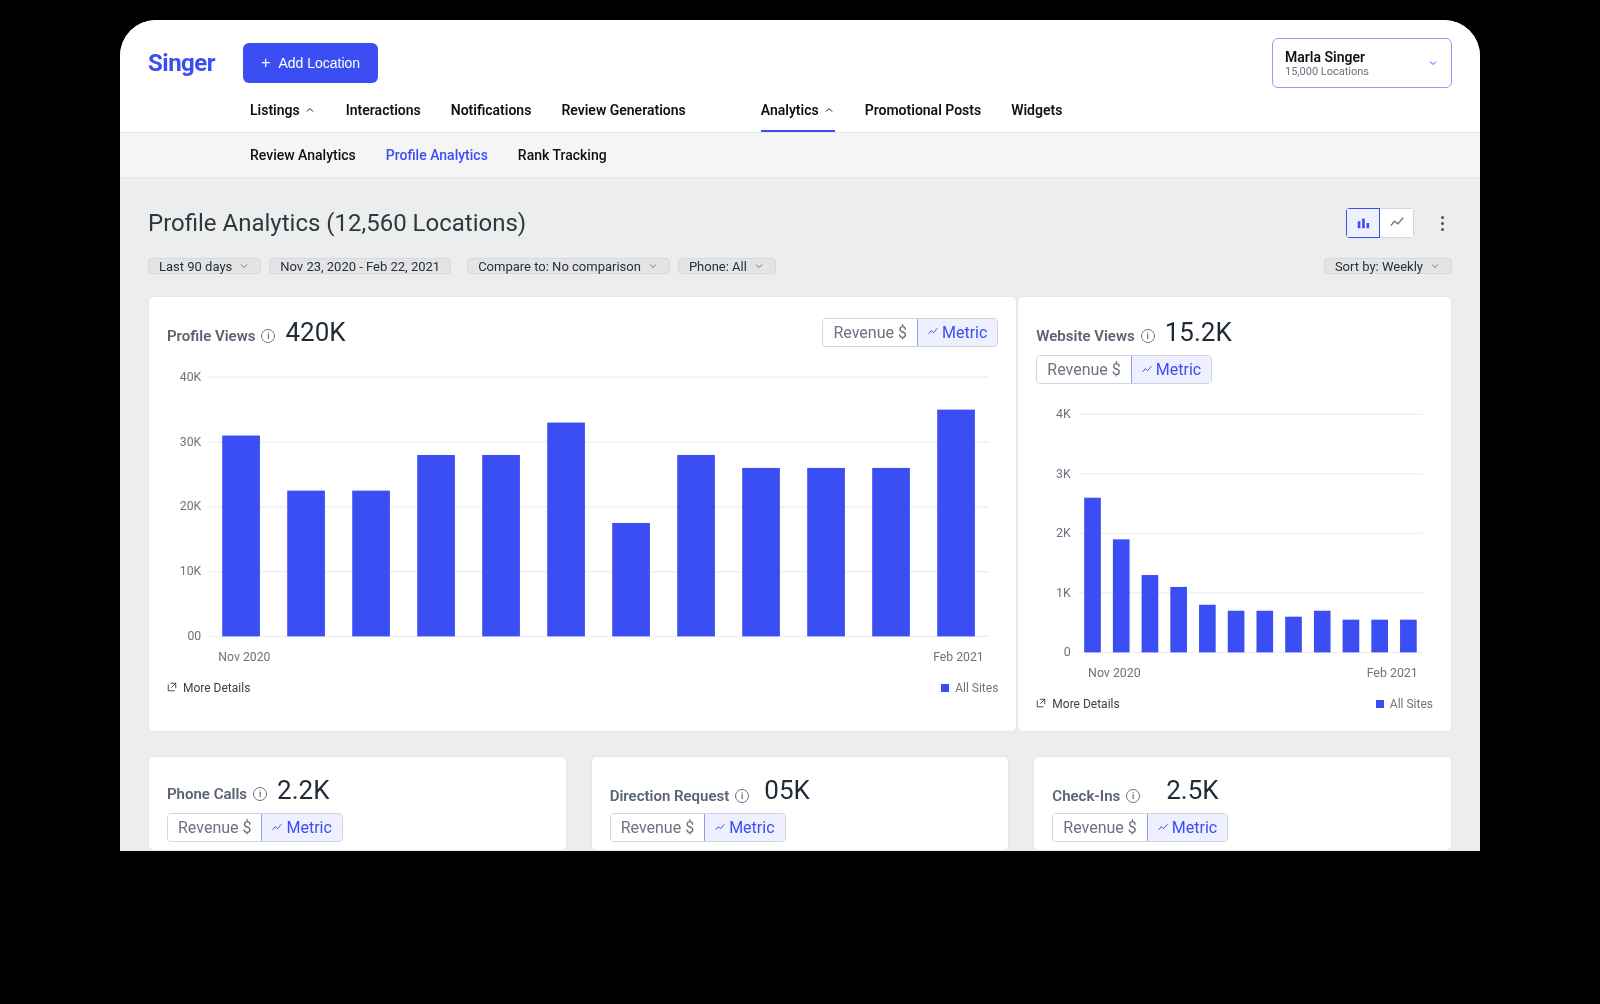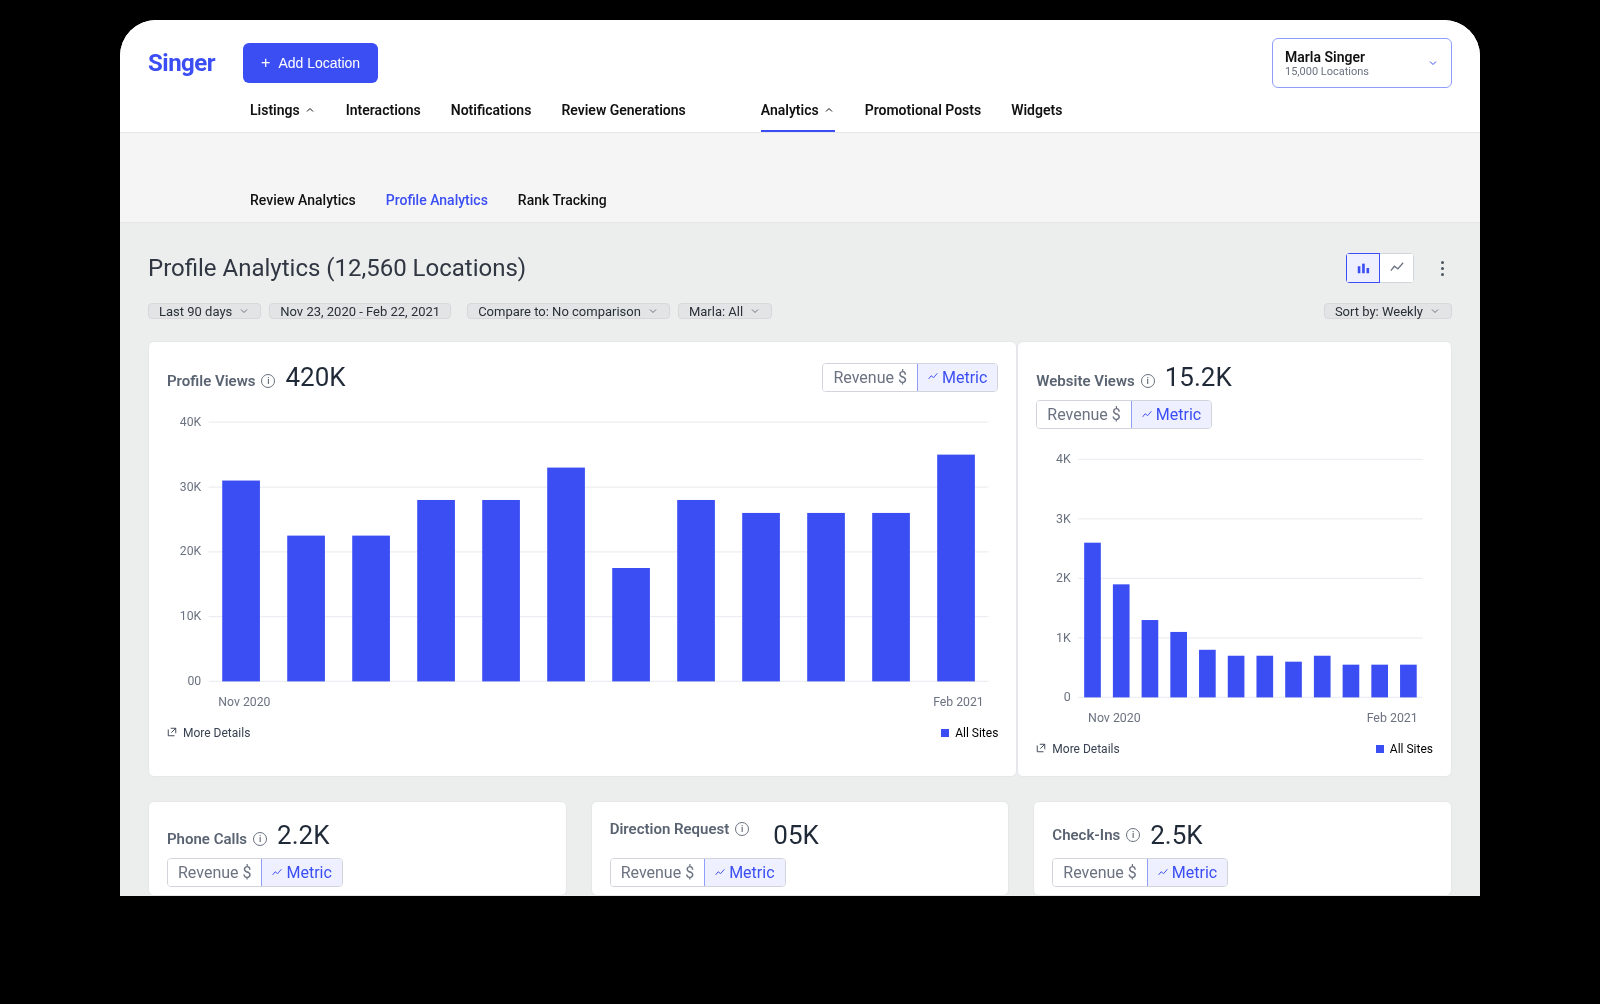--- a/index.html
+++ b/index.html
@@ -14,21 +14,21 @@
   .plus { font-size: 16px; line-height: 1; }
   .spacer { flex: 1; }
   .user-select { width: 180px; height: 50px; border: 1px solid #8f9ef9; border-radius: 6px; display: flex; align-items: center; justify-content: space-between; padding: 6px 12px; cursor:pointer; }
   .user-select .uname { font-size: 14px; font-weight: 600; color:#111; }
   .user-select .usub { font-size: 11px; color: #6b7280; }
   .navrow { display: flex; align-items: center; gap: 30px; padding: 14px 28px 0 130px; background:#fff; }
   .navitem { font-size: 14px; font-weight: 600; color: #111; display:inline-flex; align-items:center; gap:4px; cursor:pointer; padding-bottom: 12px; border-bottom: 2px solid transparent; }
   .navitem.active { color:#111; border-bottom-color: #3b4ef3; margin-left: 45px; }
   .subnavwrap { background: #f5f5f6; border-top: 1px solid #e5e7eb; border-bottom: 1px solid #e5e7eb; }
   .subnav { display:flex; gap: 30px; padding: 14px 28px 14px 130px; font-size: 14px; font-weight: 500; }
-  .subnav .sitem { color:#111; cursor:pointer;margin-top:45px; }
+  .subnav .sitem { color:#111; cursor:pointer; }
   .subnav .sitem.active { color:#3b4ef3; }
   .content { background:#eceded; padding: 30px 28px 0 28px; min-height: 640px; }
   .pagehead { display:flex; align-items:center; justify-content:space-between; }
   .pagetitle { font-size: 24px; color:#303742; font-weight: 400; }
   .headcontrols { display:flex; align-items:center; gap: 10px; }
   .togglegrp { display:flex; border-radius:4px; overflow:hidden; }
   .tgbtn { width:34px; height:30px; border:1px solid #d1d5db; background:#fff; display:flex; align-items:center; justify-content:center; cursor:pointer; }
   .tgbtn.active { border-color:#3b4ef3; color:#3b4ef3; background:#eef0ff; }
   .tgbtn + .tgbtn { border-left: none; }
   .kebab { width: 20px; display:flex; flex-direction:column; gap:3px; align-items:center; justify-content:center; cursor:pointer; margin-left: 8px; }
@@ -49,21 +49,21 @@
   .seg .segbtn.active { background:#eef0ff; color:#3b4ef3; border-left:1px solid #8f9ef9; }
   .seg .segbtn:first-child { border-right: none; }
   .chart { margin-top: 18px; position:relative; }
   .chart-svg { width:100%; display:block; }
   .axis-label { font-size: 10px; fill:#6b7280; }
   .gridline { stroke:#eceef1; stroke-width:1; }
   .bar { fill:#3b4ef3; }
   .cardfoot { display:flex; align-items:center; justify-content:space-between; margin-top: 10px; font-size:12px; }
   .more { color:#374151; display:inline-flex; align-items:center; gap:6px; cursor:pointer; }
   .ext-icon svg { width:10px; height:10px; stroke:#374151; fill:none; stroke-width:1.5; }
-  .legend { display:inline-flex; align-items:center; gap:6px; color:#000000; }
+  .legend { display:inline-flex; align-items:center; gap:6px; color:#737373; }
   .legbox { width:8px; height:8px; background:#3b4ef3; display:inline-block; }
   .smallcards { display:grid; grid-template-columns: 1fr 1fr 1fr; gap:24px; margin-top:24px; }
   .scard { background:#fff; border:1px solid #e5e7eb; border-radius:6px; padding: 18px 18px 8px 18px; }
 </style>
 </head>
 <body>
 
 <div class="window">
 
   <div class="topbar">
@@ -173,21 +173,21 @@
         </div>
       <div class="pill" style="margin-left:8px">
           <span>Compare to: No comparison</span>
           <span class="chev">
             <svg viewBox="0 0 24 24">
               <polyline points="6 9 12 15 18 9"></polyline>
             </svg>
           </span>
         </div>
       <div class="pill">
-          <span>Marla: All</span>
+          <span>Phone: All</span>
           <span class="chev">
             <svg viewBox="0 0 24 24">
               <polyline points="6 9 12 15 18 9"></polyline>
             </svg>
           </span>
         </div>
       <div class="spacer"></div>
       <div class="pill">
           <span>Sort by: Weekly</span>
           <span class="chev">
@@ -337,39 +337,39 @@
           <div class="segbtn">Revenue $</div>
           <div class="segbtn active">
               <svg width="10" height="10" viewBox="0 0 16 16">
                 <polyline points="1 11 5 6 9 9 15 2" stroke="#3b4ef3" fill="none" stroke-width="1.5"></polyline>
               </svg>
               <span>Metric</span>
             </div>
         </div>
       </div>
       <div class="scard">
-        <div style="display:flex; align-items:flex-start; gap:18px">
+        <div style="display:flex; align-items:flex-end; gap:9px">
           <span class="metrictitle">
               <span>Direction Request</span>
               <span class="info-icon">i</span>
             </span>
           <span class="bignum">05K</span>
         </div>
         <div class="seg" style="width:fit-content; margin-top:8px">
           <div class="segbtn">Revenue $</div>
           <div class="segbtn active">
               <svg width="10" height="10" viewBox="0 0 16 16">
                 <polyline points="1 11 5 6 9 9 15 2" stroke="#3b4ef3" fill="none" stroke-width="1.5"></polyline>
               </svg>
               <span>Metric</span>
             </div>
         </div>
       </div>
       <div class="scard">
-        <div style="display:flex; align-items:center; gap:4px">
+        <div style="display:flex; align-items:flex-end; gap:20px">
           <span class="metrictitle">
               <span>Check-Ins</span>
               <span class="info-icon">i</span>
             </span>
           <span class="bignum">2.5K</span>
         </div>
         <div class="seg" style="width:fit-content; margin-top:8px">
           <div class="segbtn">Revenue $</div>
           <div class="segbtn active">
               <svg width="10" height="10" viewBox="0 0 16 16">

